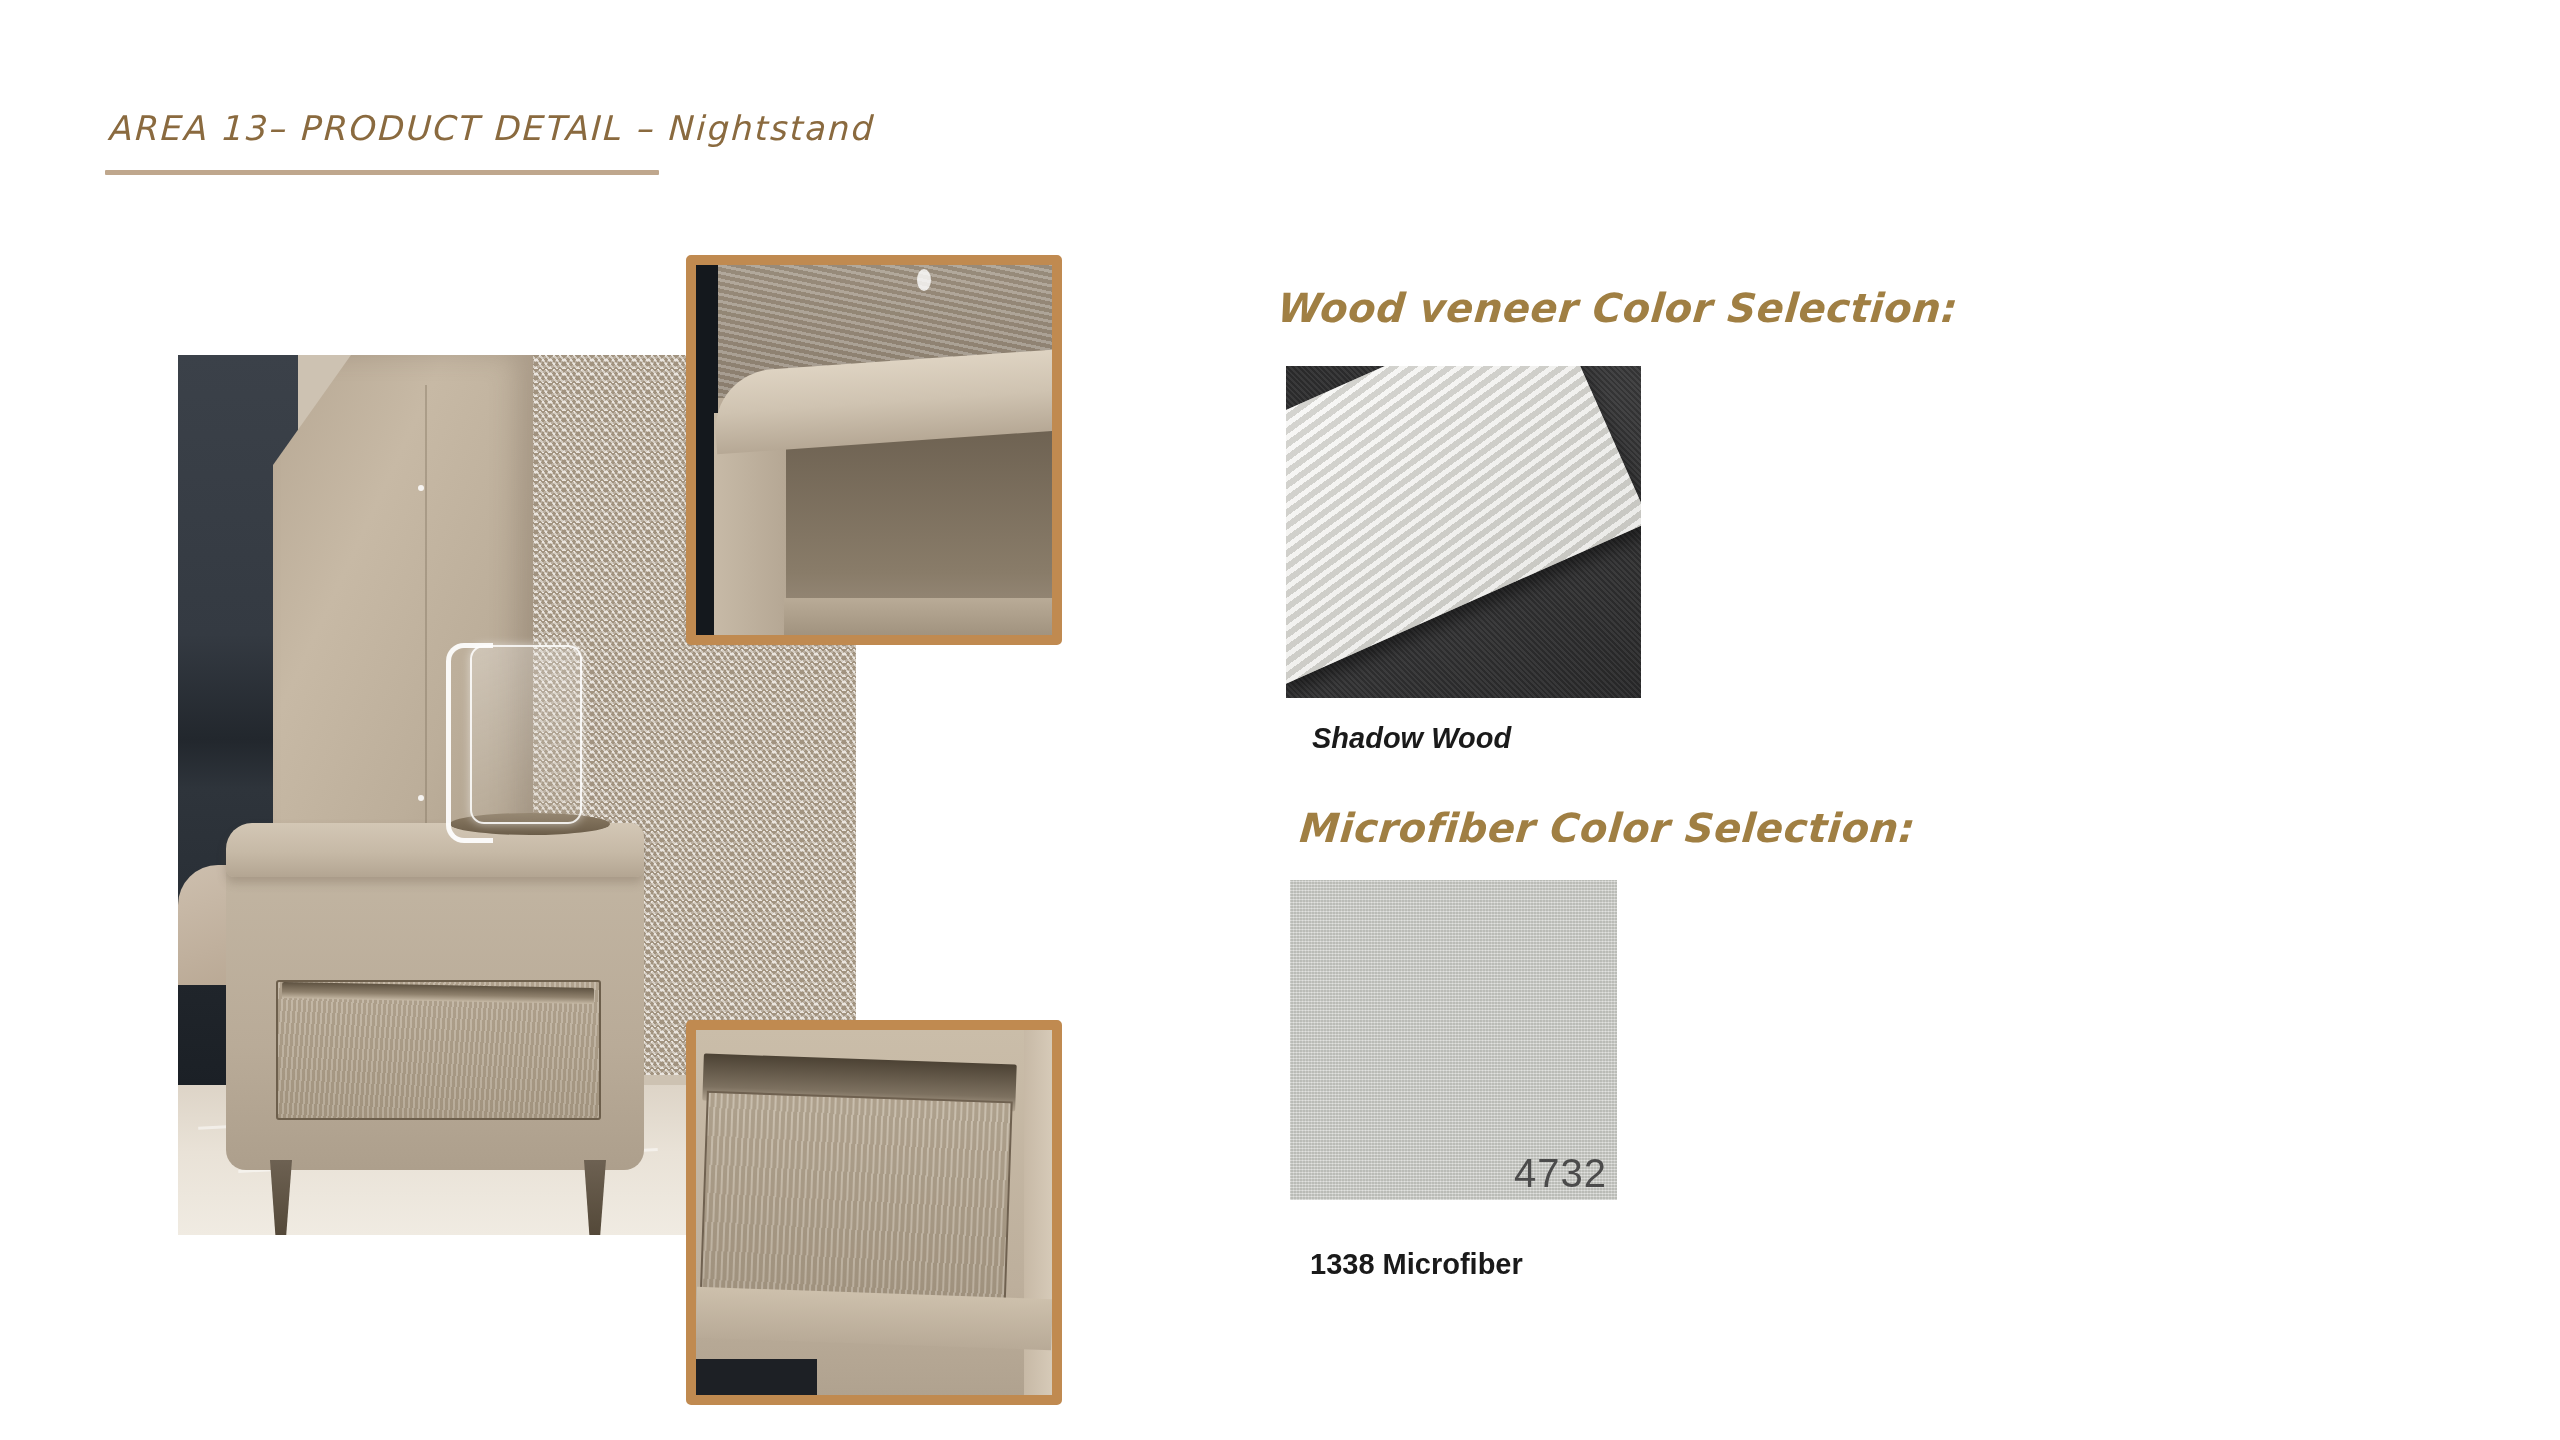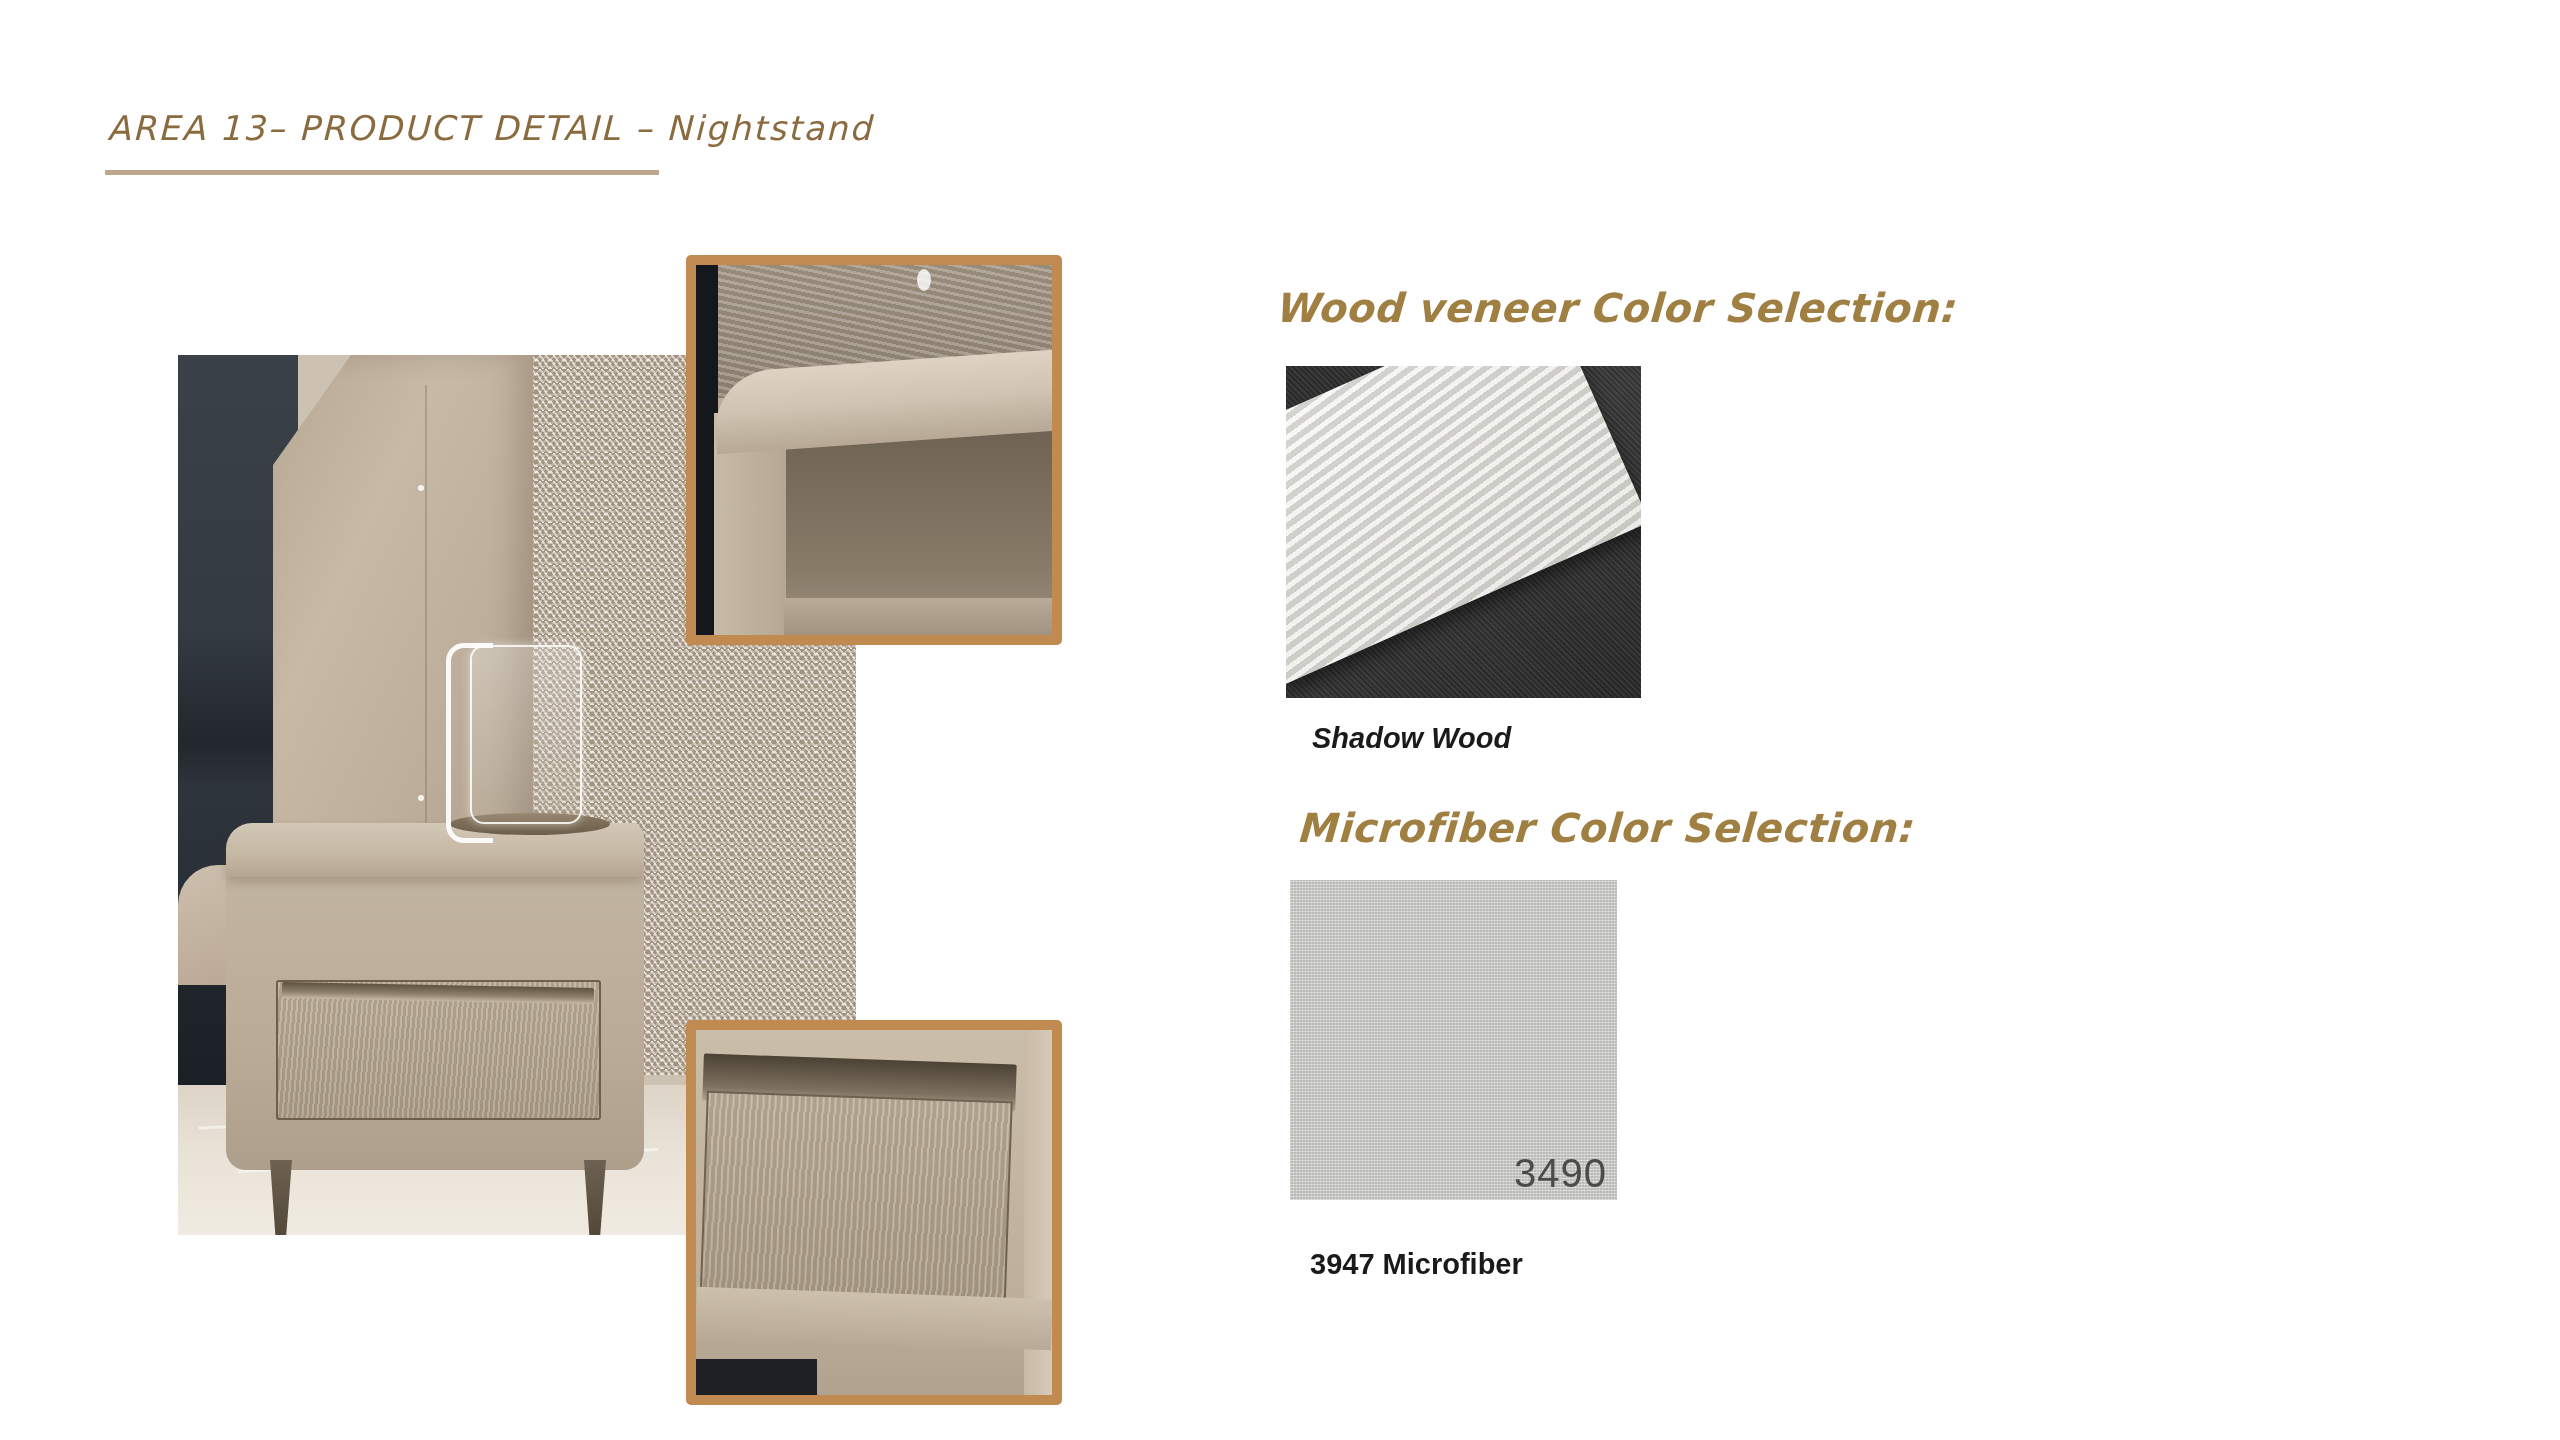--- a/index.html
+++ b/index.html
@@ -508,16 +508,16 @@
 <div id="wood-swatch">
   <div class="wood-board-edge"></div>
   <div class="wood-board"></div>
 </div>
 
 <div id="wood-label" class="swatch-label">Shadow Wood</div>
 
 <div id="microfiber-heading" class="section-heading">Microfiber Color Selection:</div>
 
 <div id="microfiber-swatch">
-  <span id="microfiber-code">3490</span>
+  <span id="microfiber-code">4732</span>
 </div>
 
-<div id="microfiber-label" class="swatch-label">3947 Microfiber</div>
+<div id="microfiber-label" class="swatch-label">1338 Microfiber</div>
 
 </body></html>

